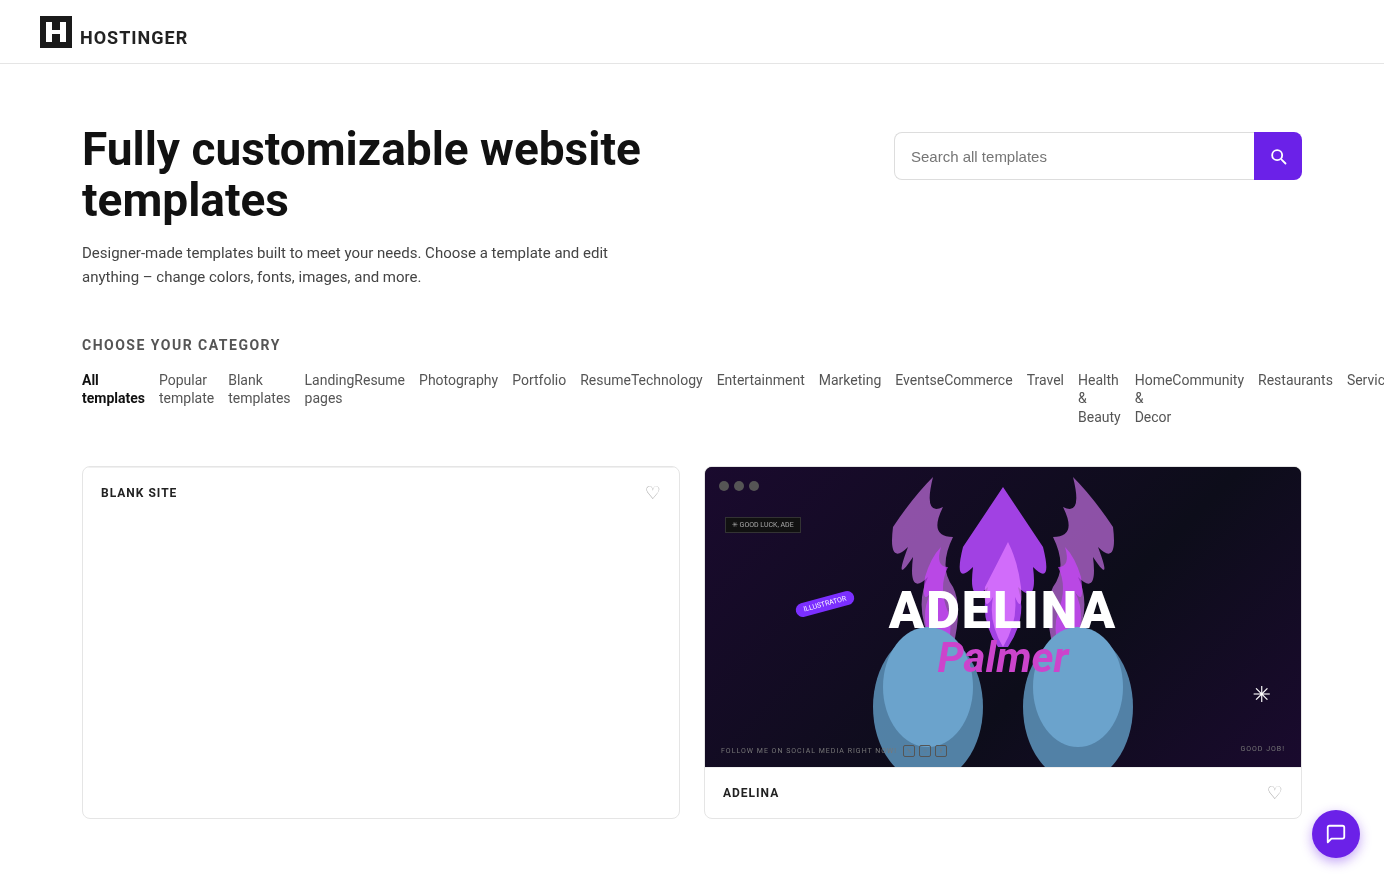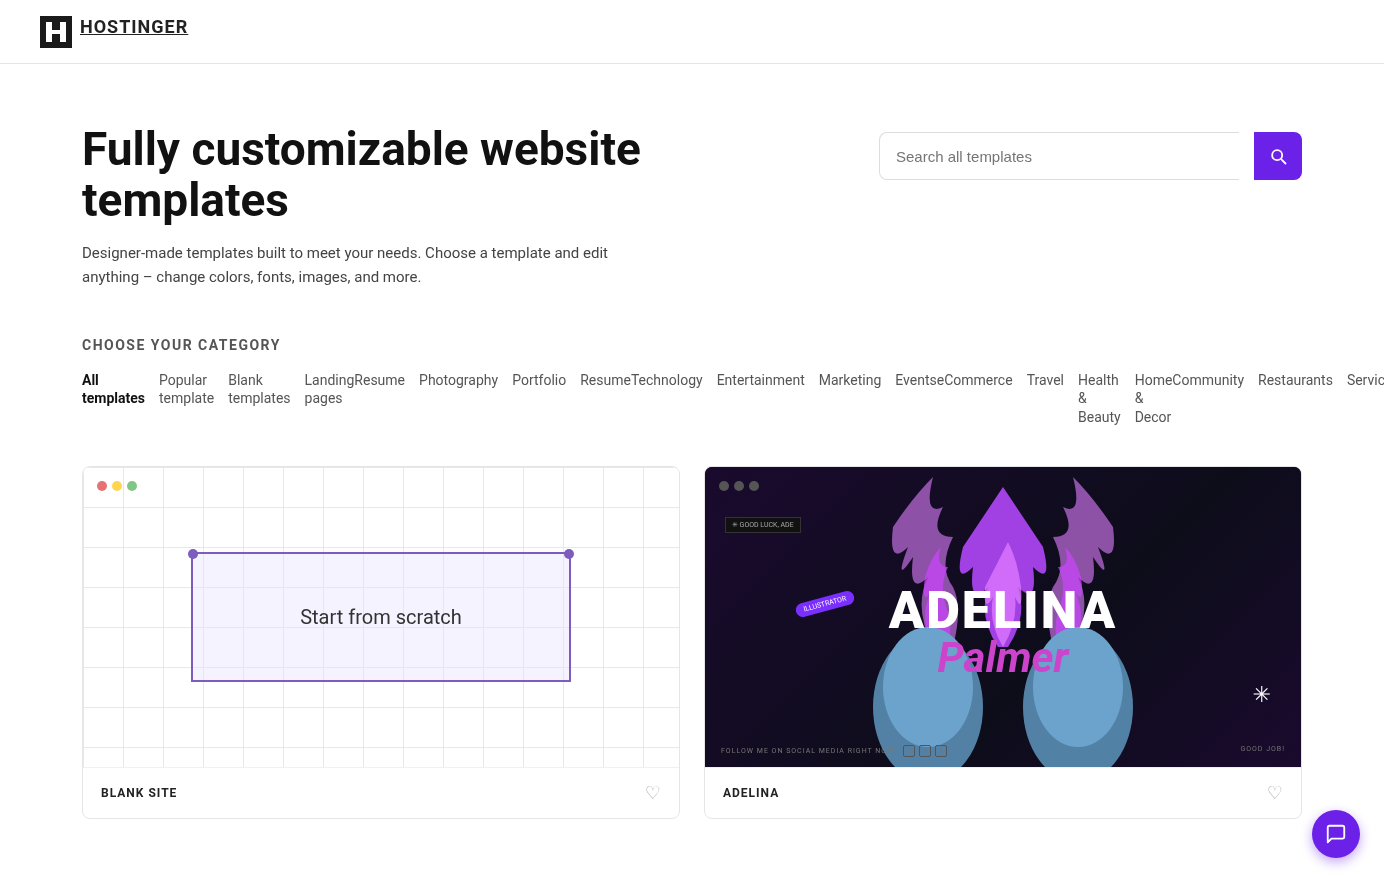--- a/index.html
+++ b/index.html
@@ -8,27 +8,26 @@
     
     .header {
       display: flex;
       align-items: center;
       padding: 0 40px;
       height: 64px;
       border-bottom: 1px solid #e5e5e5;
     }
     .logo {
       display: flex;
-      align-items: flex-start;
+      align-items: flex-end;
       gap: 8px;
       font-weight: 700;
       font-size: 18px;
       letter-spacing: 1px;
       text-transform: uppercase;
-      text-decoration: underline;
     }
     .logo-icon {
       width: 32px;
       height: 32px;
     }
 
     
     .main {
       max-width: 1300px;
       margin: 0 auto;
@@ -54,21 +53,21 @@
       color: #111;
     }
     .hero-subtitle {
       font-size: 15px;
       color: #444;
       line-height: 1.6;
       max-width: 560px;
     }
     .search-container {
       display: flex;
-      gap: 15px;
+      gap: 0;
       margin-top: 8px;
       flex-shrink: 0;
     }
     .search-input {
       width: 360px;
       height: 48px;
       border: 1px solid #ddd;
       border-radius: 8px 0 0 8px;
       padding: 0 16px;
       font-size: 15px;
@@ -455,33 +454,20 @@
             <span>Favorites</span>
           </a>
         </div>
       </div>
     </div>
   </section>
 
   <div class="templates-grid">
 
     <div class="template-card">
-      <div class="template-preview">
-        <div class="template-preview-dots">
-          <div class="dot" style="background:#e57373;"></div>
-          <div class="dot" style="background:#ffd54f;"></div>
-          <div class="dot" style="background:#81c784;"></div>
-        </div>
-        <div class="blank-preview">
-          <div class="grid-bg"></div>
-          <div class="scratch-box scratch-corners-bottom">
-            <span class="scratch-label">Start from scratch</span>
-          </div>
-        </div>
-      </div>
       <div class="template-card-footer">
         <span class="template-name">BLANK SITE</span>
         <button class="favorite-btn">♡</button>
       </div>
     </div>
 
     <div class="template-card">
       <div class="template-preview">
         <div class="template-preview-dots">
           <div class="dot" style="background:#555;"></div>

